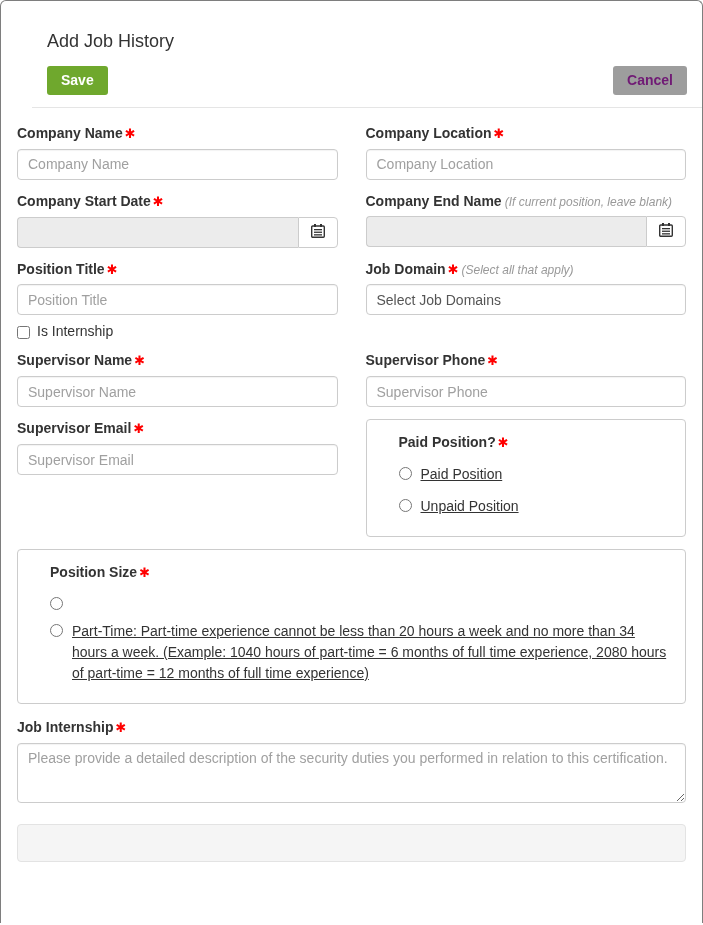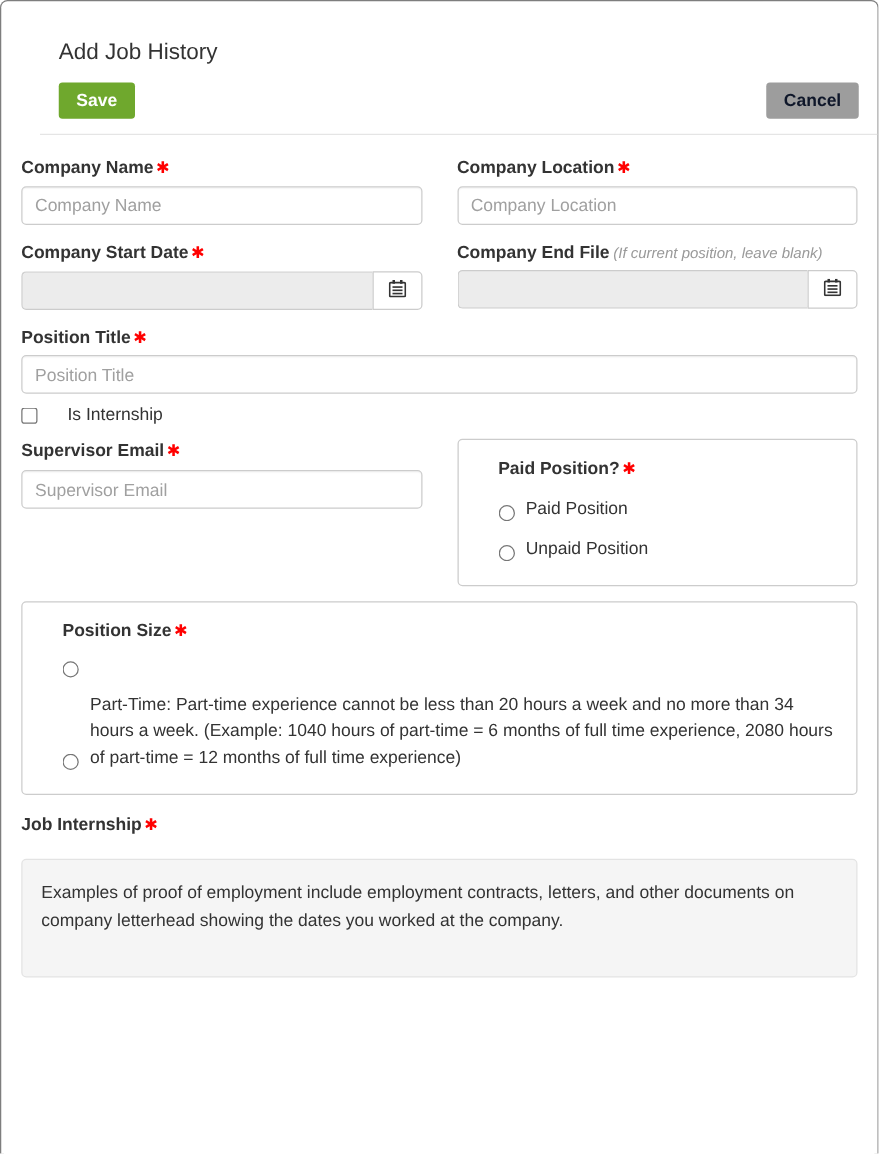--- a/index.html
+++ b/index.html
@@ -28,21 +28,21 @@
     border: none;
     border-radius: 3px;
     padding: 6px 14px;
     font-size: 14px;
     font-weight: bold;
     font-family: inherit;
     cursor: pointer;
     line-height: 1.2;
   }
   .btn-save   { background: var(--save_green); color: #fff; }
-  .btn-cancel { background: var(--cancel_gray); color: #0f172a; }
+  .btn-cancel { background: var(--cancel_gray); color: #701a75; }
   
   .modal-body { padding: 16px 16px 0 16px; }
   .row { display: flex; gap: 28px; align-items: flex-start; margin-bottom: 12px; }
   .col { flex: 1; min-width: 0; }
   .form-label { display: block; font-weight: bold; color: #333; margin-bottom: 6px; line-height: 1.3; }
   .req { color: var(--required_red); font-weight: bold; margin-left: 2px; font-size: 13px; }
   .hint { color: #999; font-weight: normal; font-size: 12px; margin-left: 3px; font-style: italic; }
   .text-input, .fake-select {
     width: 100%;
     height: 31px;
@@ -63,25 +63,25 @@
     border: 1px solid #ccc; border-right: none;
     border-radius: 4px 0 0 4px;
     background: #ececec; padding: 5px 10px;
   }
   .input-group .cal-btn {
     width: 40px; height: 31px;
     border: 1px solid #ccc; border-radius: 0 4px 4px 0;
     background: #fff; cursor: pointer;
     display: flex; align-items: center; justify-content: center;
   }
-  .check-row { display: flex; align-items: flex-end; gap: 24px; margin-top: 8px; color: #333; }
+  .check-row { display: flex; align-items: flex-end; gap: 7px; margin-top: 8px; color: #333; }
   .check-row input { width: 13px; height: 13px; cursor: pointer; }
   .group-box { border: 1px solid #ccc; border-radius: 4px; padding: 13px 15px 8px 32px; background: #fff; }
   .group-box .form-label { margin-bottom: 12px; }
-  .radio-row { display: flex; align-items: flex-end; gap: 9px; margin-bottom: 11px; line-height: 1.5; color: #333; }
+  .radio-row { display: flex; align-items: flex-start; gap: 9px; margin-bottom: 11px; line-height: 1.5; color: #333; text-decoration: underline; }
   .radio-row input { margin-top: 3px; flex: 0 0 auto; cursor: pointer; }
   .full { margin-bottom: 14px; }
   textarea.desc {
     width: 100%; height: 60px;
     border: 1px solid #ccc; border-radius: 4px;
     padding: 6px 10px; font-size: 14px; font-family: inherit; color: #555;
     resize: both;
     box-shadow: inset 0 1px 1px rgba(0,0,0,.05);
   }
   
@@ -134,21 +134,21 @@
                 <rect x="0.7" y="2" width="12.6" height="11.3" rx="1" fill="none" stroke="#333" stroke-width="1.4"></rect>
                 <rect x="3" y="5" width="8" height="1.3" fill="#333"></rect>
                 <rect x="3" y="7.6" width="8" height="1.3" fill="#333"></rect>
                 <rect x="3" y="10.2" width="8" height="1.3" fill="#333"></rect>
               </svg>
             </span>
           </button>
         </div>
       </div>
       <div class="col">
-        <label class="form-label"><span>Company End File</span><span class="hint">(If current position, leave blank)</span></label>
+        <label class="form-label"><span>Company End Name</span><span class="hint">(If current position, leave blank)</span></label>
         <div class="input-group">
           <input type="text" disabled="" style="">
           <button class="cal-btn">
             <span>
               <svg width="14" height="14" viewBox="0 0 14 14">
                 <rect x="3" y="0" width="2" height="3" fill="#333"></rect>
                 <rect x="9" y="0" width="2" height="3" fill="#333"></rect>
                 <rect x="0.7" y="2" width="12.6" height="11.3" rx="1" fill="none" stroke="#333" stroke-width="1.4"></rect>
                 <rect x="3" y="5" width="8" height="1.3" fill="#333"></rect>
                 <rect x="3" y="7.6" width="8" height="1.3" fill="#333"></rect>
@@ -162,22 +162,36 @@
 
     <div class="row">
       <div class="col">
         <label class="form-label"><span>Position Title</span><span class="req">✱</span></label>
         <input class="text-input" type="text" placeholder="Position Title" style="">
         <div class="check-row">
           <input type="checkbox" style="">
           <span>Is Internship</span>
         </div>
       </div>
-    </div>
-
+      <div class="col">
+        <label class="form-label"><span>Job Domain</span><span class="req">✱</span><span class="hint">(Select all that apply)</span></label>
+        <div class="fake-select">Select Job Domains</div>
+      </div>
+    </div>
+
+    <div class="row">
+      <div class="col">
+        <label class="form-label"><span>Supervisor Name</span><span class="req">✱</span></label>
+        <input class="text-input" type="text" placeholder="Supervisor Name" style="">
+      </div>
+      <div class="col">
+        <label class="form-label"><span>Supervisor Phone</span><span class="req">✱</span></label>
+        <input class="text-input" type="text" placeholder="Supervisor Phone" style="">
+      </div>
+    </div>
 
     <div class="row">
       <div class="col">
         <label class="form-label"><span>Supervisor Email</span><span class="req">✱</span></label>
         <input class="text-input" type="text" placeholder="Supervisor Email" style="">
       </div>
       <div class="col">
         <div class="group-box">
           <label class="form-label"><span>Paid Position?</span><span class="req">✱</span></label>
           <div class="radio-row">
@@ -198,21 +212,21 @@
         <input type="radio" name="ptype" style="">
       </div>
       <div class="radio-row">
         <input type="radio" name="ptype" style="">
         <span>Part-Time: Part-time experience cannot be less than 20 hours a week and no more than 34 hours a week. (Example: 1040 hours of part-time = 6 months of full time experience, 2080 hours of part-time = 12 months of full time experience)</span>
       </div>
     </div>
 
     <div class="full">
       <label class="form-label"><span>Job Internship</span><span class="req">✱</span></label>
+      <textarea class="desc" placeholder="Please provide a detailed description of the security duties you performed in relation to this certification." style=""></textarea>
     </div>
 
     <div class="upload-panel">
-      <div class="upload-info">Examples of proof of employment include employment contracts, letters, and other documents on company letterhead showing the dates you worked at the company.</div>
 
     </div>
 
   </div>
 </div>
 
 </body></html>

